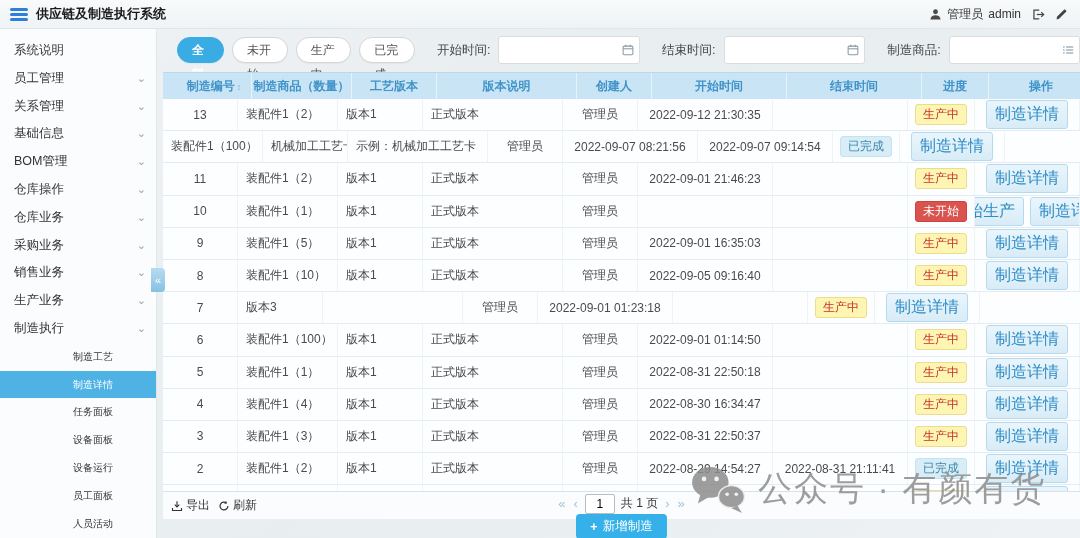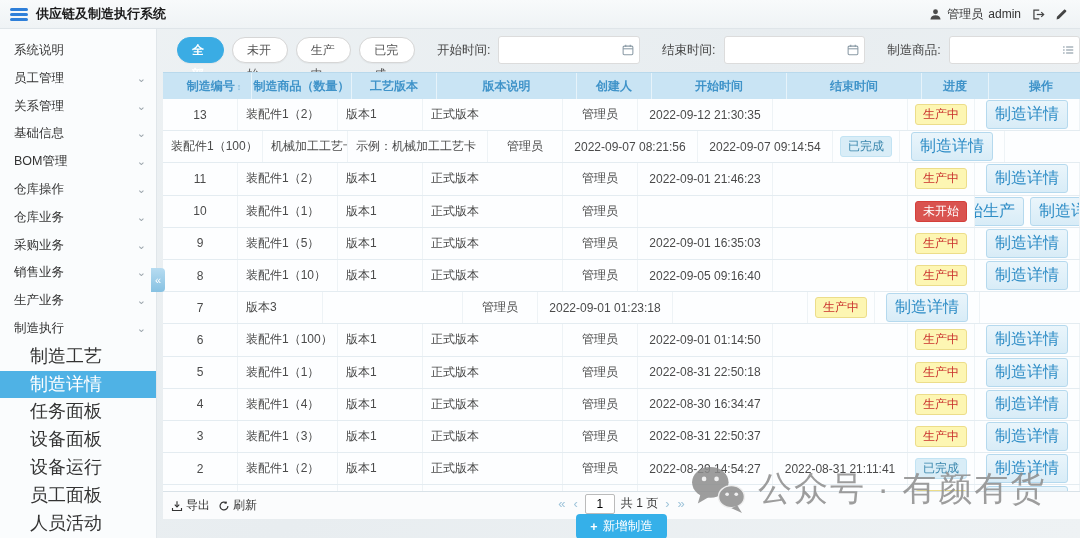--- a/index.html
+++ b/index.html
@@ -17,21 +17,21 @@
   .top-right{position:absolute;right:12px;top:0;height:28px;display:flex;align-items:center;gap:10px;}
   .top-right .usr{display:flex;align-items:center;gap:5px;font-size:12px;color:#333;cursor:pointer;}
   .icn{display:inline-flex;align-items:center;}
 
   
   .sidebar{position:absolute;left:0;top:28px;width:157px;height:510px;
     background:#fafcfd;border-right:1px solid #e0e6ea;padding-top:9px;box-sizing:border-box;z-index:4;}
   .side-item{position:relative;height:27.8px;line-height:27.8px;padding-left:14px;
     font-size:12.5px;color:#333;cursor:pointer;}
   .side-item .chev{position:absolute;right:10px;top:0;color:#9aa4ab;font-size:11px;}
-  .side-sub{height:27.8px;line-height:27.8px;padding-left:30px;font-size:18px;color:#333;cursor:pointer;}
+  .side-sub{height:27.8px;line-height:27.8px;padding-left:30px;font-size:10px;color:#333;cursor:pointer;text-align:center;}
   .side-sub.active{background:#4fb2e5;color:#fff;}
   .collapse-tab{position:absolute;left:151px;top:268px;width:14px;height:24px;z-index:6;
     background:linear-gradient(#b7dcf1,#86c1e2);color:#fff;font-size:11px;line-height:24px;
     text-align:center;border-radius:0 4px 4px 0;cursor:pointer;}
 
   
   .main{position:absolute;left:163px;top:28px;width:917px;height:510px;}
 
   .filterbar{position:absolute;left:0;top:6px;height:32px;width:100%;
     display:flex;align-items:center;padding-left:14px;box-sizing:border-box;gap:8px;}

